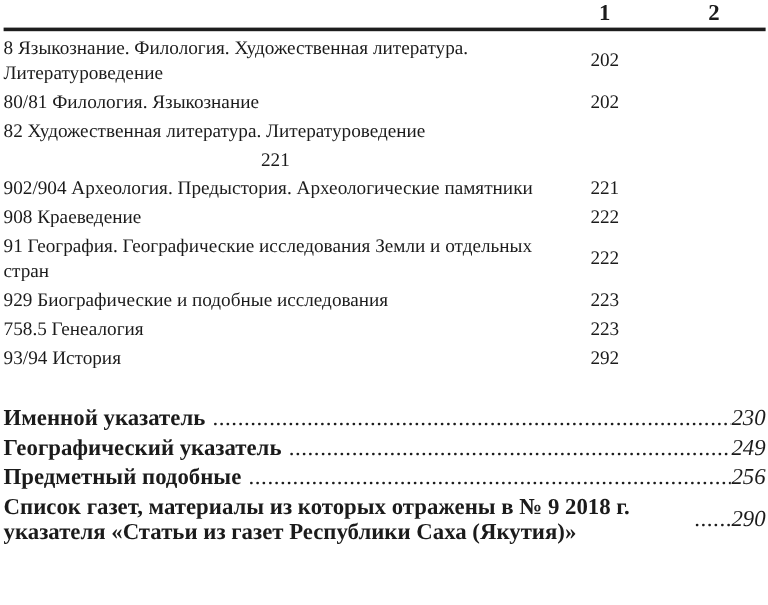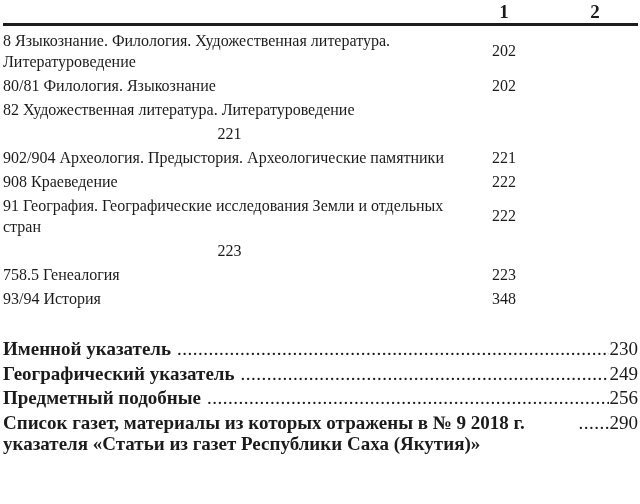--- a/index.html
+++ b/index.html
@@ -32,40 +32,40 @@
     line-height: 21px;
     padding: 1.5px 0;
   }
   .trow .num-cell { align-self: center; }
   .title-cell { padding-right: 8px; }
 
   
   .index-section { margin-top: 28px; }
   .index-entry {
     display: flex;
-    align-items: flex-start;
+    align-items: center;
     font-size: 19px;
     line-height: 21.5px;
     margin-bottom: 3px;
     font-weight: bold;
   }
   .index-label { flex: 0 1 auto; }
   .leader {
     flex: 1 1 30px;
     min-width: 30px;
     overflow: hidden;
     white-space: nowrap;
     font-weight: normal;
     margin: 0 1px 0 6px;
   }
   .leader::after {
     content: "...................................................................................................................................................................................................";
     letter-spacing: 0.5px;
   }
-  .index-page { flex: none; font-weight: normal; }
+  .index-page { flex: none; font-weight: normal; font-style: italic; }
 </style>
 </head>
 <body>
 
 <div class="page">
 
   <section class="toc-table">
     <div class="thead">
       <div class="title-cell"></div>
       <div class="num-cell">1</div>
@@ -106,33 +106,34 @@
     <div class="num-cell"></div>
   </div>
 
   <div class="trow">
     <div class="title-cell">91 География. Географические исследования Земли и отдельных стран</div>
     <div class="num-cell">222</div>
     <div class="num-cell"></div>
   </div>
 
   <div class="trow">
+    <div class="title-cell">929 Биографические и подобные исследования</div>
     <div class="num-cell">223</div>
     <div class="num-cell"></div>
   </div>
 
   <div class="trow">
     <div class="title-cell">758.5 Генеалогия</div>
     <div class="num-cell">223</div>
     <div class="num-cell"></div>
   </div>
 
   <div class="trow">
     <div class="title-cell">93/94 История</div>
-    <div class="num-cell">348</div>
+    <div class="num-cell">292</div>
     <div class="num-cell"></div>
   </div>
 </div>
   </section>
 
   <section class="index-section" id="indexes">
   <div class="index-entry">
     <span class="index-label">Именной указатель</span>
     <span class="leader"></span>
     <span class="index-page">230</span>

